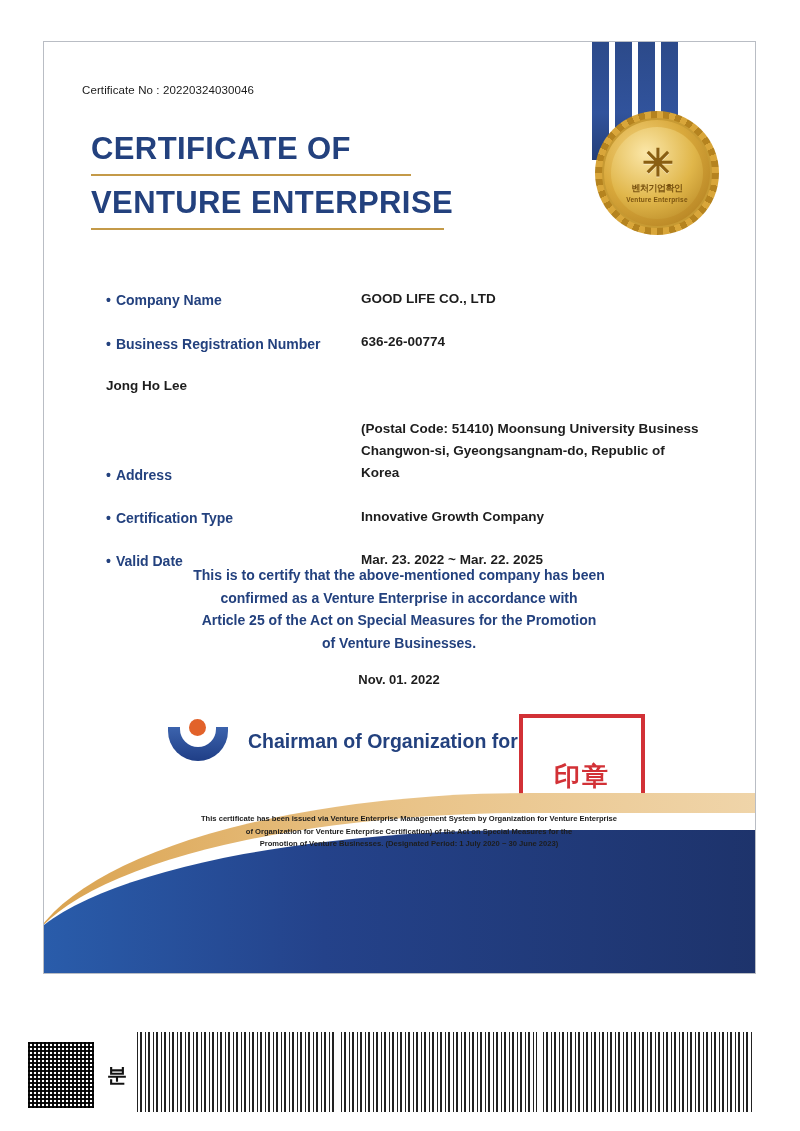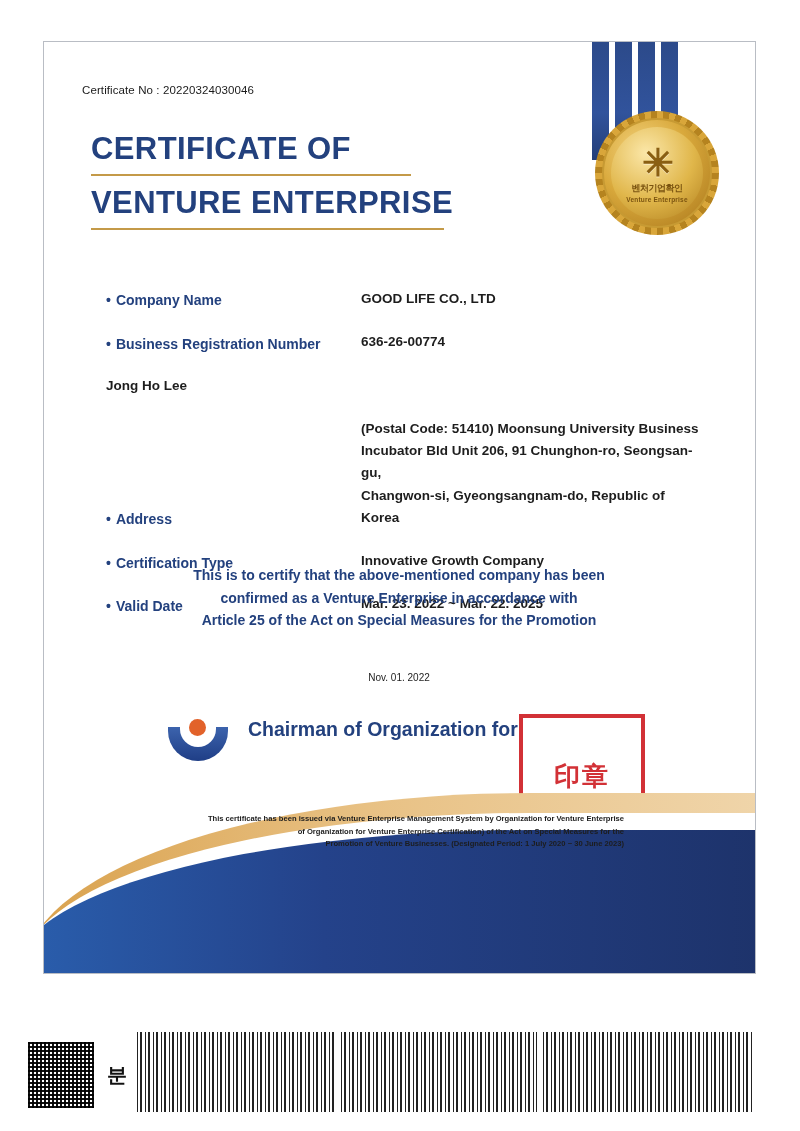--- a/index.html
+++ b/index.html
@@ -175,33 +175,33 @@
     font-weight: bold;
     color: #23417e;
     line-height: 1.62;
   }
   .issue-date {
     position: absolute;
     left: 60px;
     top: 630px;
     width: 590px;
     text-align: center;
-    font-size: 10px;
-    font-weight: normal;
+    font-size: 13px;
+    font-weight: bold;
     color: #1d1d1d;
   }
 
   
   .sign-row {
     position: absolute;
     left: 120px;
     top: 675px;
     width: 520px;
     display: flex;
-    align-items: flex-start;
+    align-items: center;
   }
   .org-logo {
     position: relative;
     width: 72px;
     height: 48px;
     flex: 0 0 72px;
   }
   .org-logo .bowl {
     position: absolute;
     left: 4px;
@@ -282,21 +282,21 @@
     width: 775px;
     height: 143px;
     background: linear-gradient(90deg,#2a5fae 0%, #24428a 40%, #1d3269 100%);
     border-radius: 100% 0 0 0 / 150% 0 0 0;
   }
   .footnote {
     position: absolute;
     left: 150px;
     bottom: 122px;
     width: 430px;
-    text-align: right;
+    text-align: center;
     font-size: 7.6px;
     line-height: 1.65;
     color: #1d1d1d;
     font-weight: bold;
   }
 
   
   .barcode-area {
     position: absolute;
     left: 0;
@@ -394,21 +394,20 @@
       <div class="field-row">
         <div class="field-value">
           <span class="vline">Jong Ho Lee</span>
         </div>
       </div>
 
       <div class="field-row">
         <div class="field-label"><span class="bullet">•</span><span>Address</span></div>
         <div class="field-value">
           <span class="vline">(Postal Code: 51410) Moonsung University Business</span>
-          <span class="vline">Incubator Bld Unit 206, 91 Chunghon-ro, Seongsan-gu,</span>
           <span class="vline">Changwon-si, Gyeongsangnam-do, Republic of Korea</span>
         </div>
       </div>
 
       <div class="field-row">
         <div class="field-label"><span class="bullet">•</span><span>Certification Type</span></div>
         <div class="field-value">
           <span class="vline">Innovative Growth Company</span>
         </div>
       </div>
@@ -419,20 +418,21 @@
           <span class="vline">Mar. 23. 2022 ~ Mar. 22. 2025</span>
         </div>
       </div>
 
     </div>
 
     <div class="statement">
       <div>This is to certify that the above-mentioned company has been</div>
       <div>confirmed as a Venture Enterprise in accordance with</div>
       <div>Article 25 of the Act on Special Measures for the Promotion</div>
+      <div>of Venture Businesses.</div>
     </div>
 
     <div class="issue-date">Nov. 01. 2022</div>
 
     <div class="sign-row">
       <div class="org-logo">
         <div class="bowl"></div>
         <div class="dot"></div>
       </div>
       <div class="sign-text">

